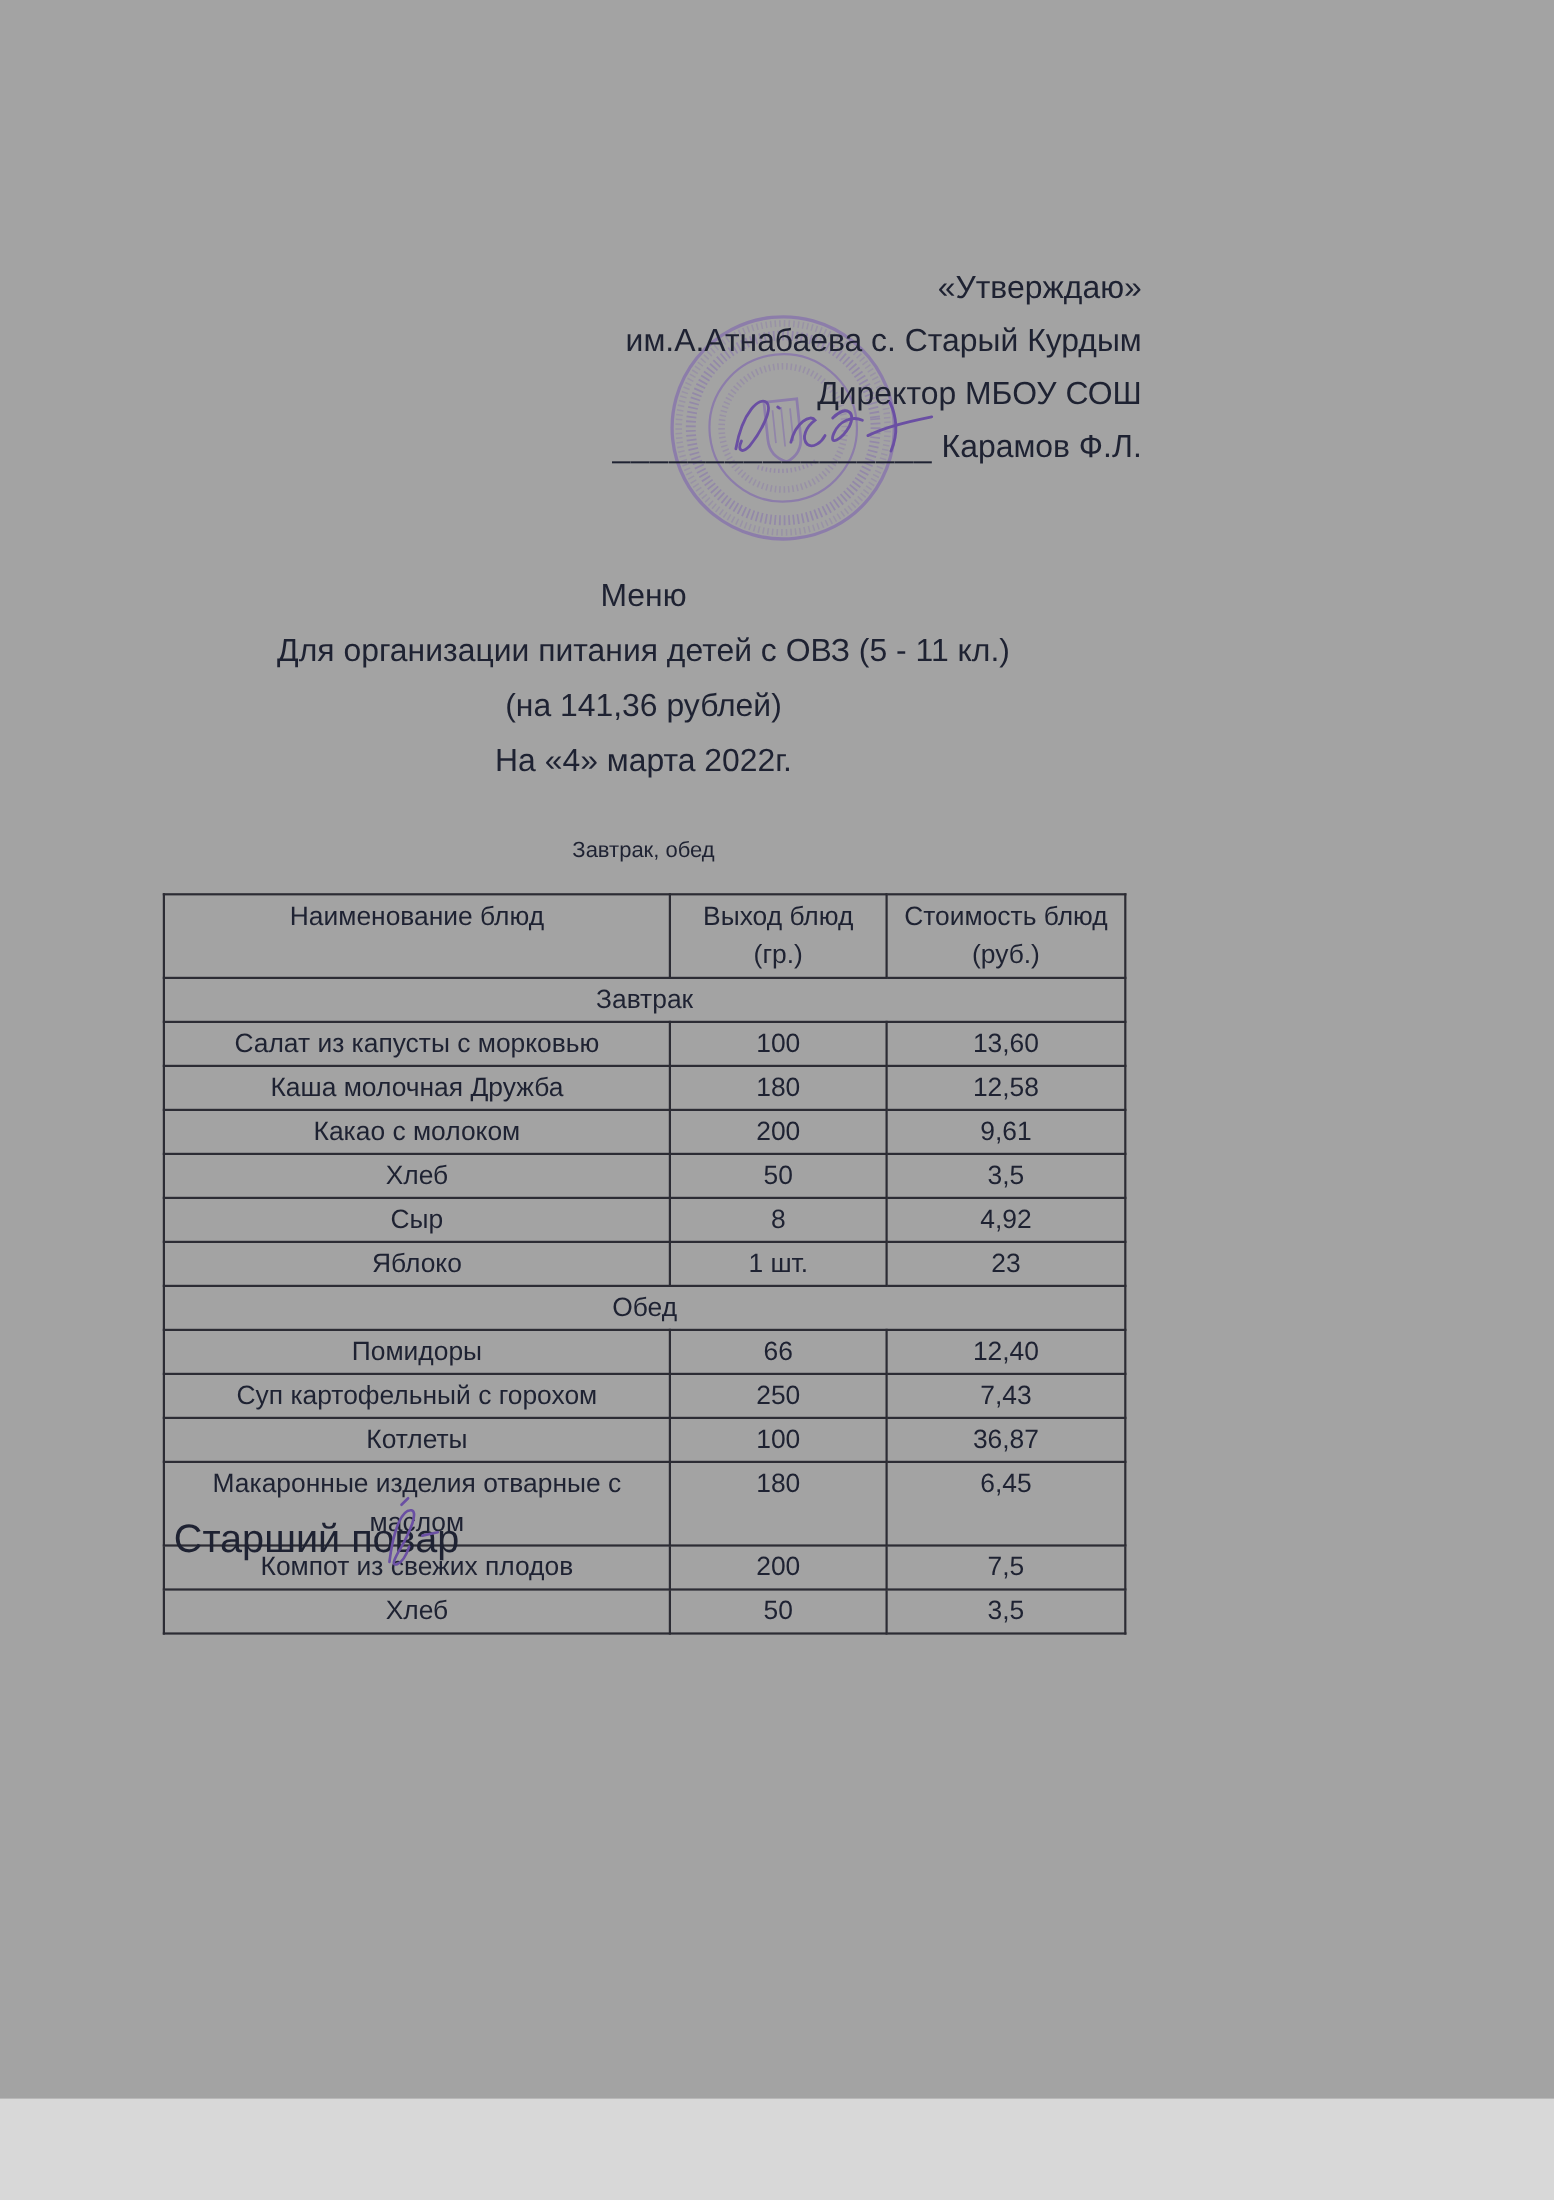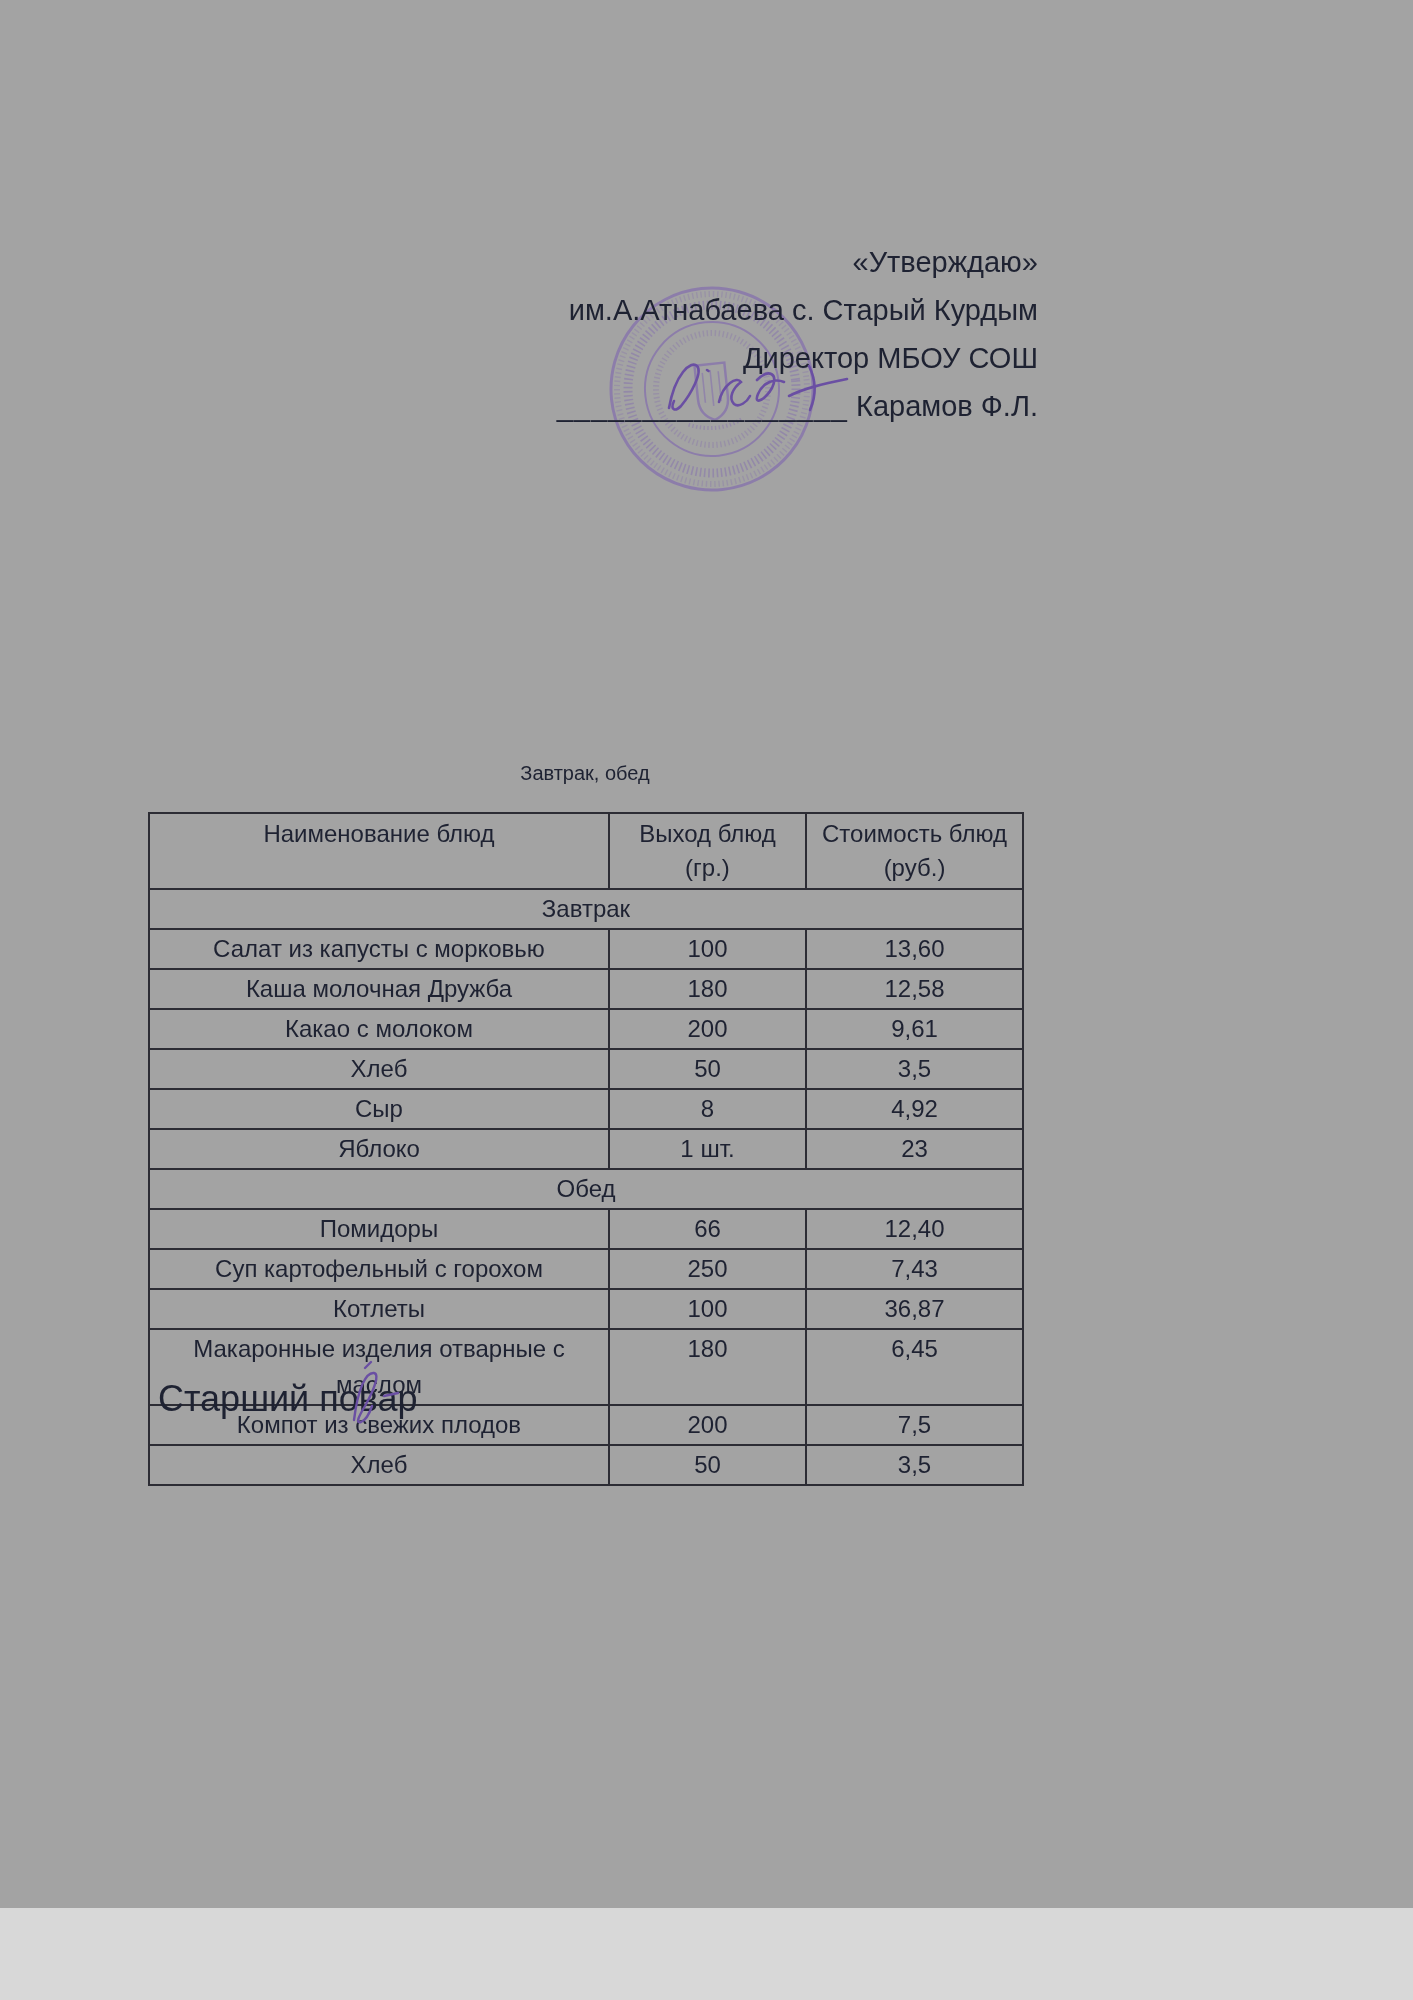--- a/index.html
+++ b/index.html
@@ -128,20 +128,26 @@
         <path d="M14,56 C20,22 36,8 42,14 C48,20 36,42 26,54 C20,60 15,58 19,49"></path>
         <path d="M52,18 l1.5,1"></path>
         <path d="M64,50 C68,32 82,24 86,30 C78,36 73,46 79,52 C84,56 92,50 95,44"></path>
         <path d="M102,28 C114,16 124,22 117,36 C110,48 98,54 103,42 C108,30 120,26 129,30"></path>
         <path d="M134,44 C150,36 168,32 192,27"></path>
         <path d="M154,14 C160,26 162,42 155,58"></path>
       </g>
     </svg>
   </div>
 
+  <div class="title-block">
+    <div>Меню</div>
+    <div>Для организации питания детей с ОВЗ (5 - 11 кл.)</div>
+    <div>(на 141,36 рублей)</div>
+    <div>На «4» марта 2022г.</div>
+  </div>
 
   <div class="table-caption">Завтрак, обед</div>
 
   <table class="menu">
     <colgroup>
         <col class="c-name">
         <col class="c-out">
         <col class="c-cost">
       </colgroup>
     <thead>

